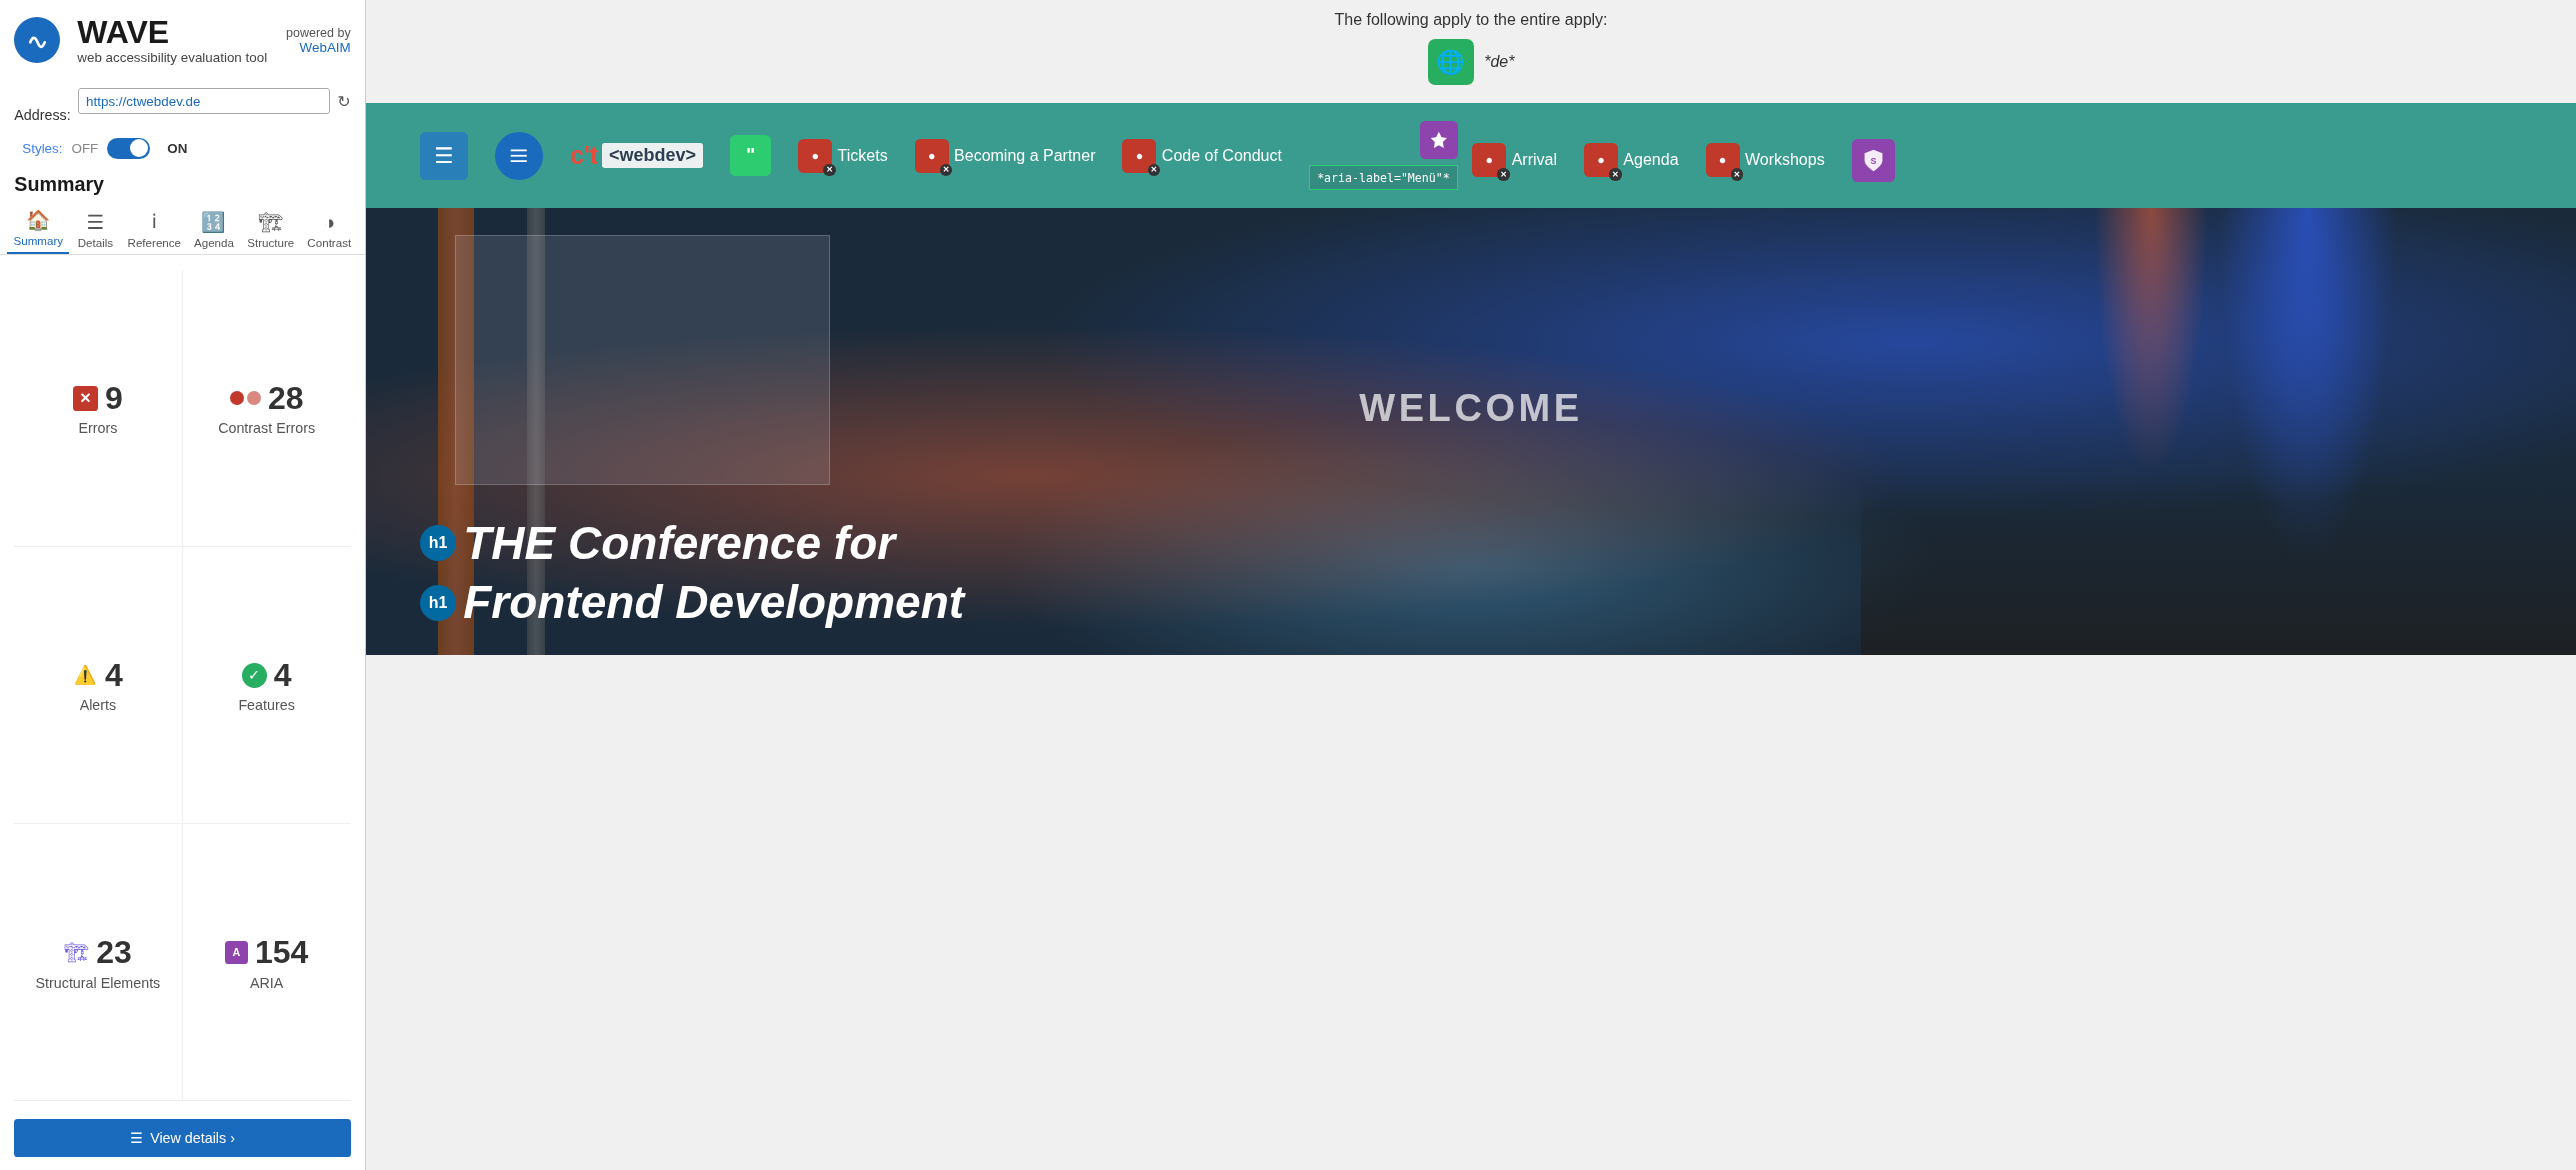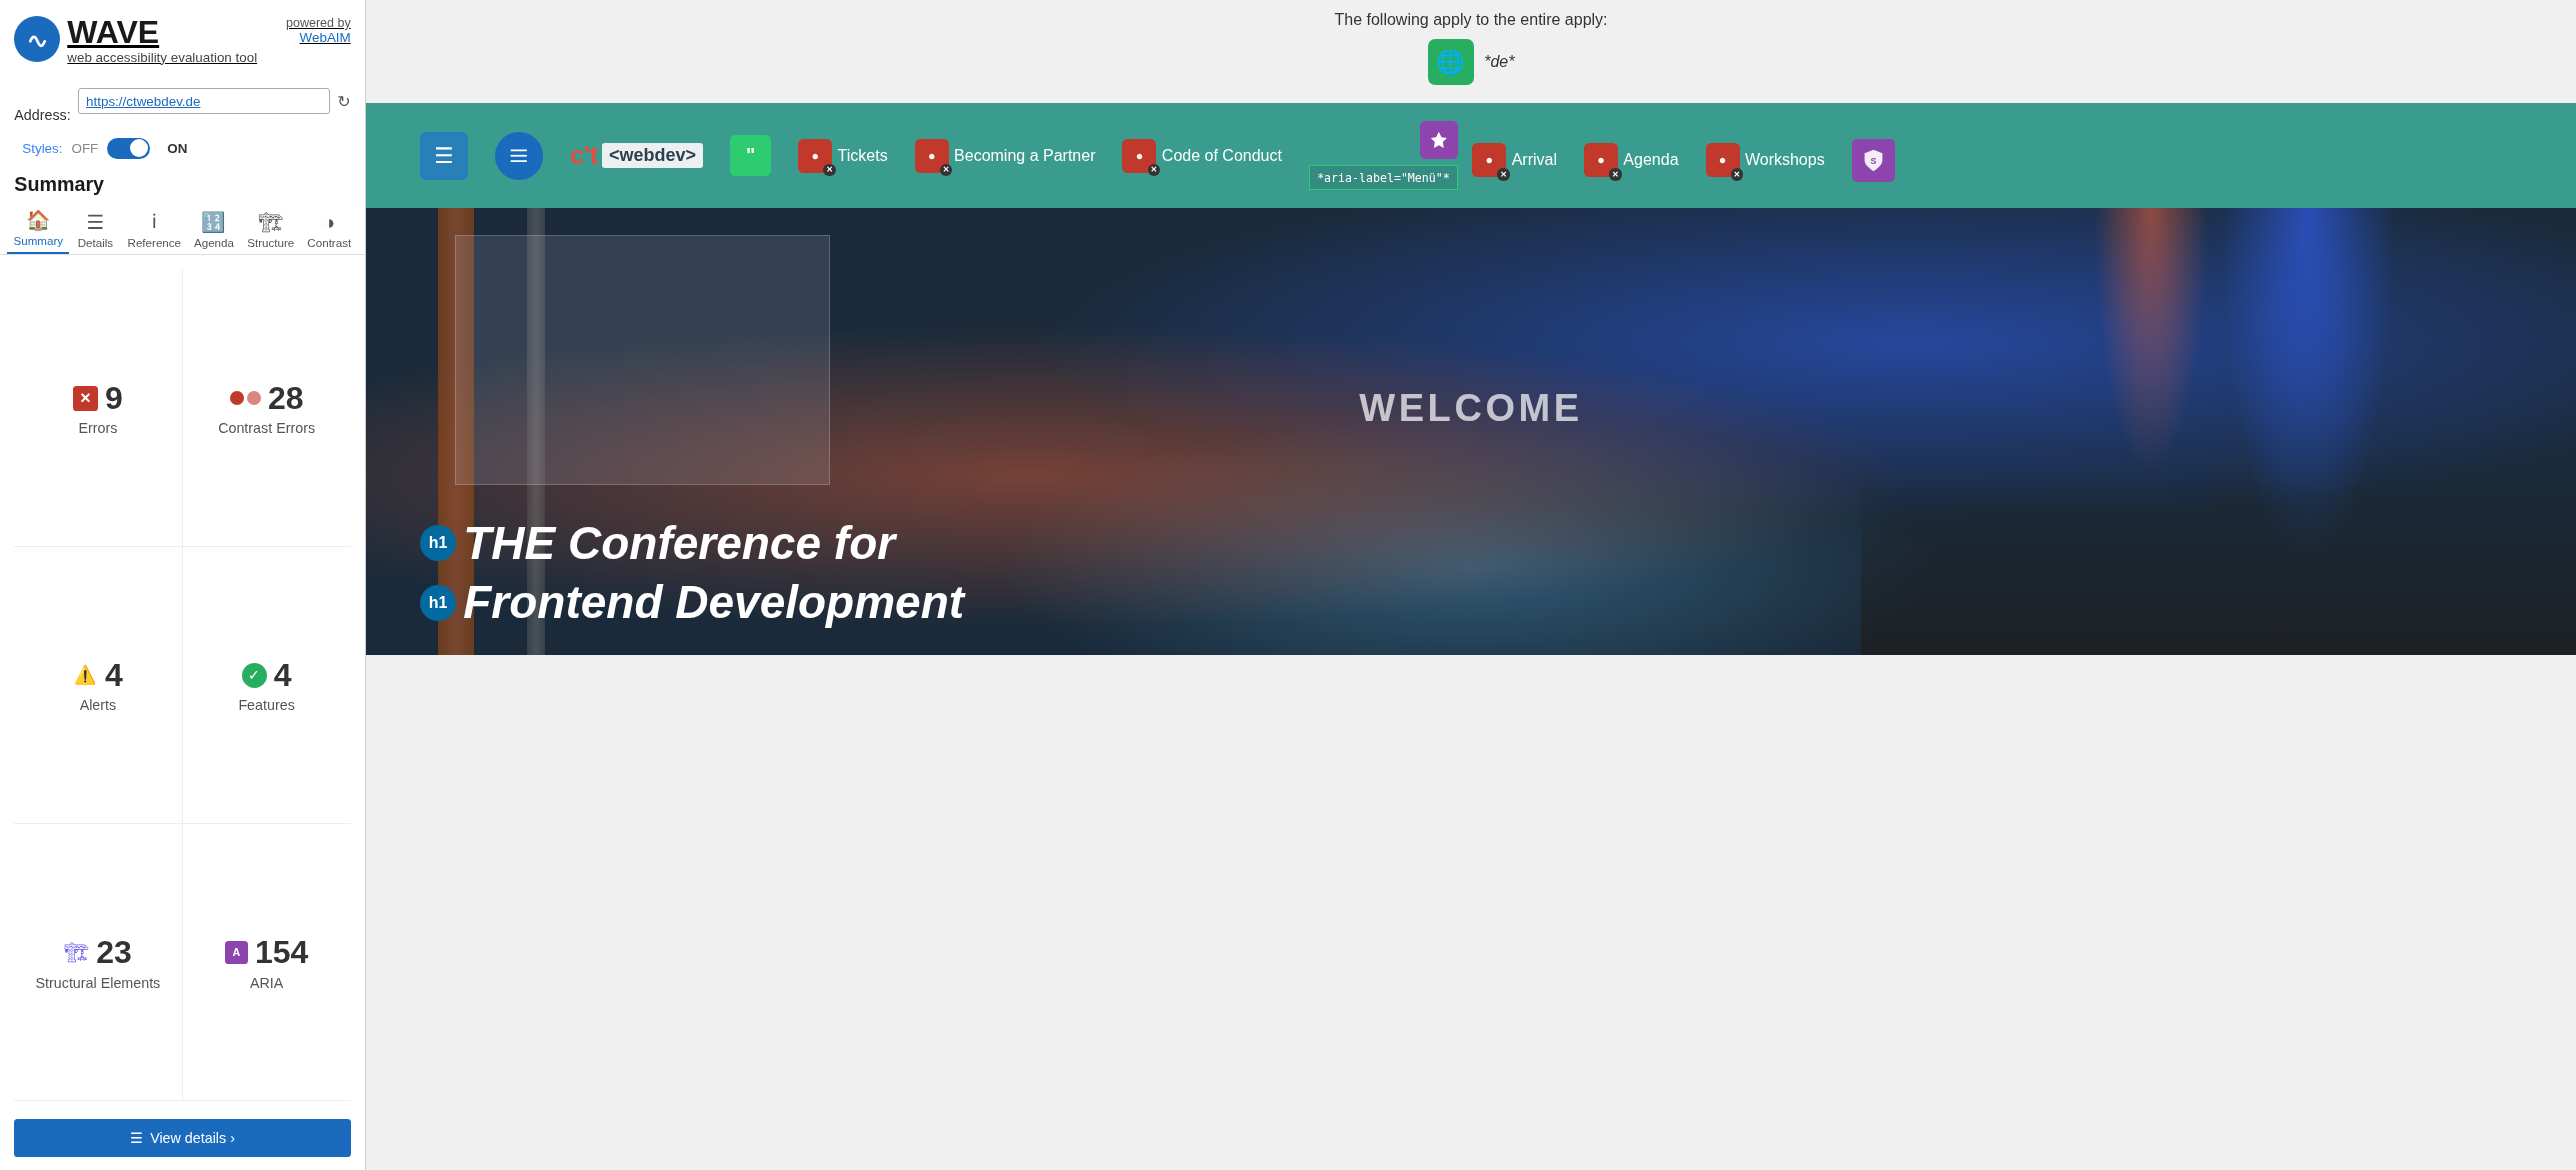--- a/index.html
+++ b/index.html
@@ -12,24 +12,23 @@
       background: #fff;
       border-right: 0.9px solid #ccc;
       display: flex;
       flex-direction: column;
       height: 1171px;
     }
 
     
     .wave-header {
       display: flex;
-      align-items: flex-start;
+      align-items: center;
       padding: 16px 14.3px 9px 14.3px;
-      gap: 7px;
-      text-decoration: underline;
+      gap: 17px;
     }
     .wave-logo-circle {
       width: 46px; height: 46px;
       background: #1a6abe;
       border-radius: 50%;
       display: flex; align-items: center; justify-content: center;
       color: white; font-weight: bold; font-size: 19.7px;
     }
     .wave-title-block { display: flex; flex-direction: column; gap: 1.8px; }
     .wave-title { font-size: 32px; font-weight: bold; color: #1a1a1a; line-height: 1; }
@@ -38,21 +37,21 @@
     .powered-block a { color: #1a6abe; text-decoration: none; font-size: 13.4px; }
 
     
     .address-row {
       display: flex; align-items: center; gap: 7.2px;
       padding: 5.4px 14.3px 7.2px 14.3px;
     }
     .address-label { font-size: 14.3px; color: #333; margin-top: 28px; }
     .address-input {
       flex: 1; border: 0.9px solid #aaa; border-radius: 3px;
-      padding: 4.5px 7.2px; font-size: 13.4px; color: #1a6abe; text-decoration: underline;
+      padding: 4.5px 7.2px; font-size: 13.4px; color: #1a6abe;
     }
     .refresh-btn {
       background: none; border: none; cursor: pointer;
       font-size: 16px; color: #555;
     }
 
     
     .styles-row {
       display: flex; align-items: center; gap: 9px;
       padding: 7.2px 14.3px 9px 14.3px;

